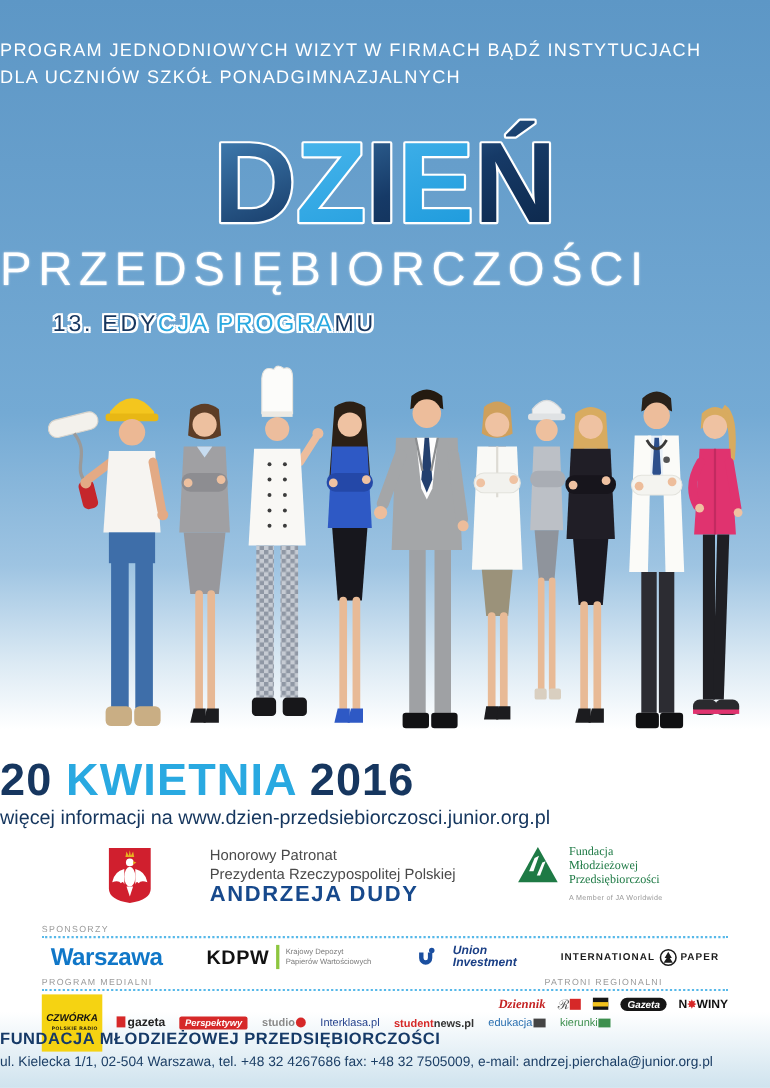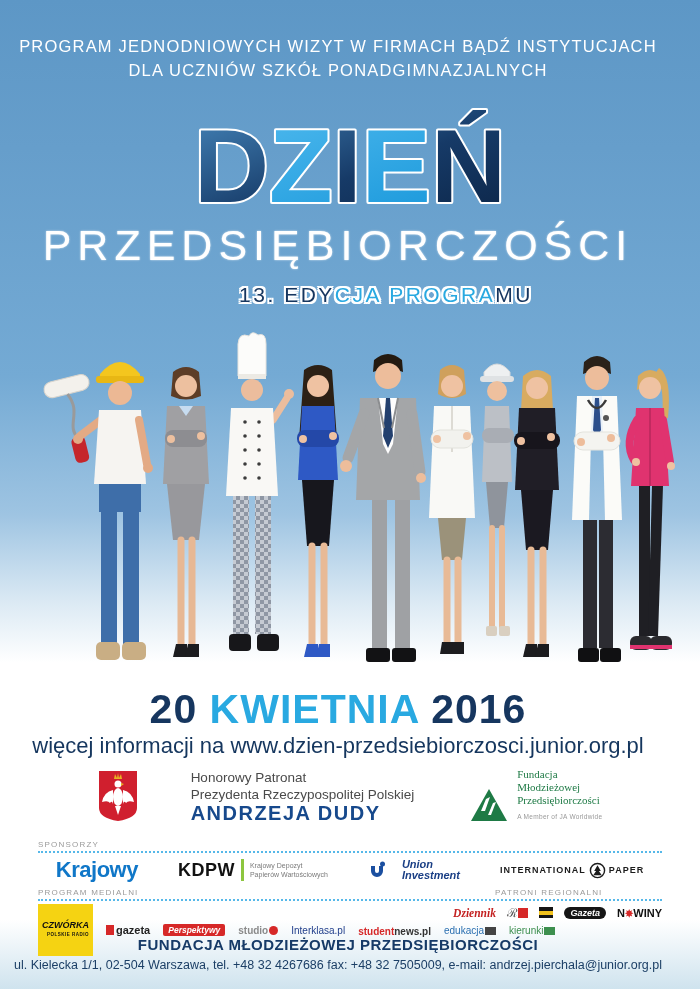--- a/index.html
+++ b/index.html
@@ -4,45 +4,45 @@
 <style>
   html,body{margin:0;padding:0;}
   .poster{
     position:relative;width:700px;height:989px;overflow:hidden;
     font-family:"Liberation Sans",sans-serif;
     background:linear-gradient(180deg,
       #5d97c6 0%, #669ecb 15%, #74aad4 38%, #9ec4e2 52%,
       #dceaf4 61%, #ffffff 67%, #ffffff 93%, #cfe3ee 100%);
   }
   .abs{position:absolute;}
-  .center{left:0;width:676px;text-align:center;}
+  .center{left:0;width:676px;}
 
   
   .banner{top:34px;color:#ffffff;font-size:16.5px;letter-spacing:1.2px;line-height:24px;font-weight:400;}
 
   
   .subtitle{top:221px;color:#ffffff;font-size:43px;letter-spacing:6px;font-weight:400;
     text-shadow:0 0 2px rgba(255,255,255,.8);}
   .outline-w{
     text-shadow:-2px -2px 0 #fff,2px -2px 0 #fff,-2px 2px 0 #fff,2px 2px 0 #fff,
                 -2px 0 0 #fff,2px 0 0 #fff,0 -2px 0 #fff,0 2px 0 #fff;
   }
   .edition{top:283px;font-size:21px;font-weight:normal;letter-spacing:2.5px;margin-left:48px;}
   .navy{color:#16365f;}
   .cyan{color:#29a9e1;}
 
   
   .date-line{top:686px;font-size:41px;font-weight:bold;letter-spacing:1px;}
-  .info-line{top:733px;font-size:22px;color:#15365e;}
+  .info-line{top:733px;font-size:18px;color:#15365e;}
 
   
   .patronage{top:768px;left:0;width:700px;display:flex;justify-content:center;align-items:center;gap:13px;}
   .pat-text{text-align:left;color:#4a4a4a;font-size:13.5px;line-height:17px;margin-left:40px;}
   .pat-name{color:#17498c;font-size:20px;font-weight:bold;letter-spacing:1.5px;margin-top:2px;}
-  .foundation{display:flex;align-items:flex-end;gap:8px;margin-left:42px;}
+  .foundation{display:flex;align-items:flex-start;gap:8px;margin-left:42px;}
   .f-text{font-family:"Liberation Serif",serif;color:#1e7a45;font-size:11px;line-height:13px;text-align:left;}
   .f-member{font-family:"Liberation Sans",sans-serif;color:#999;font-size:6.5px;margin-top:3px;letter-spacing:.3px;}
 
   
   .sec-label{color:#9a9a9a;font-size:8px;letter-spacing:1.2px;}
   .dotted{border-top:2px dotted #56b8e9;height:0;}
 
   
   .sponsors-row{top:857px;left:0;width:700px;display:flex;justify-content:center;align-items:center;gap:40px;}
   .metlife{color:#1077c8;font-size:22px;font-weight:bold;letter-spacing:-0.5px;}
@@ -324,21 +324,21 @@
         <div>Przedsiębiorczości</div>
         <div class="f-member">A Member of JA Worldwide</div>
       </div>
     </div>
   </div>
 
   <div class="abs sec-label" style="top:840px;left:38px;">SPONSORZY</div>
   <div class="abs dotted" style="top:851px;left:38px;width:624px;"></div>
 
   <div class="abs sponsors-row">
-    <div class="metlife">Krajowy</div>
+    <div class="metlife">Warszawa</div>
     <div class="kdpw">
       <span class="kdpw-name">KDPW</span>
       <span class="kdpw-bar"></span>
       <span class="kdpw-sub">
         <div>Krajowy Depozyt</div>
         <div>Papierów Wartościowych</div>
       </span>
     </div>
     <div class="union">
       <svg width="18" height="18" viewBox="0 0 18 18">

